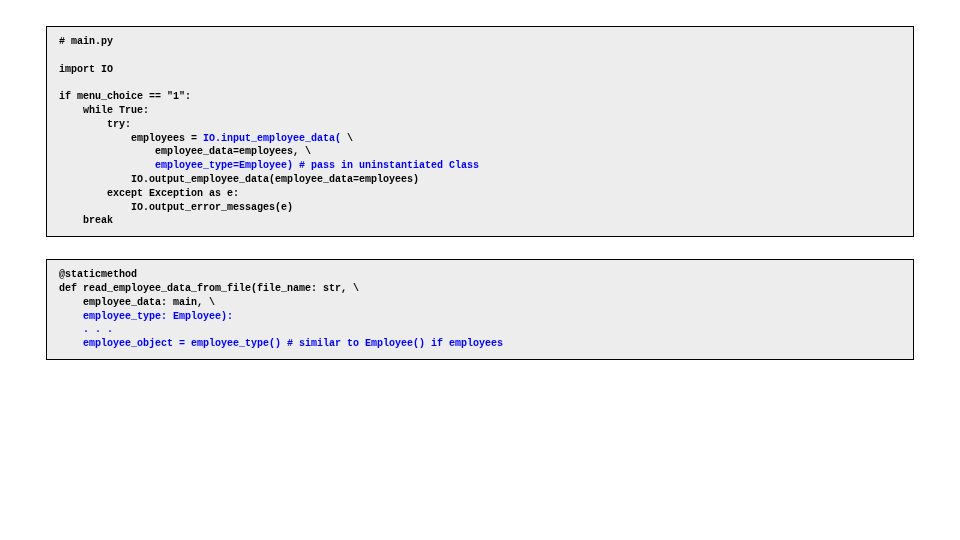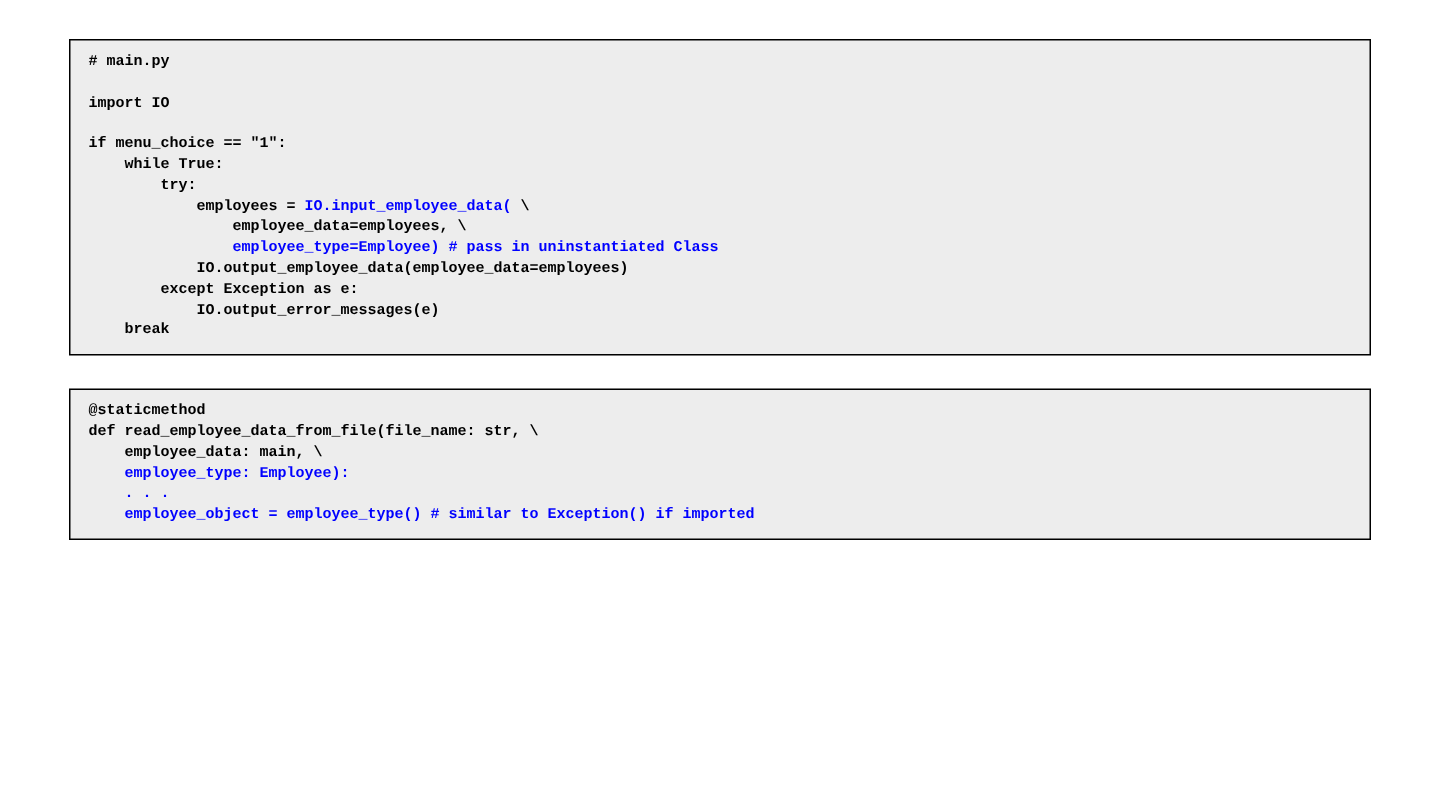--- a/index.html
+++ b/index.html
@@ -44,15 +44,15 @@
 <span>            IO.output_employee_data(employee_data=employees)</span>
 <span>        except Exception as e:</span>
 <span>            IO.output_error_messages(e)</span>
 <span>    break</span></div>
 
   <div class="code-block"><span>@staticmethod</span>
 <span>def read_employee_data_from_file(file_name: str, \</span>
 <span>    employee_data: main, \</span>
 <span>    </span><span class="hl">employee_type: Employee):</span>
 <span>    </span><span class="hl">. . .</span>
-<span>    </span><span class="hl">employee_object = employee_type() # similar to Exception() if imported</span></div>
+<span>    </span><span class="hl">employee_object = employee_type() # similar to Employee() if employees</span></div>
 
 </div>
 
 </body></html>

